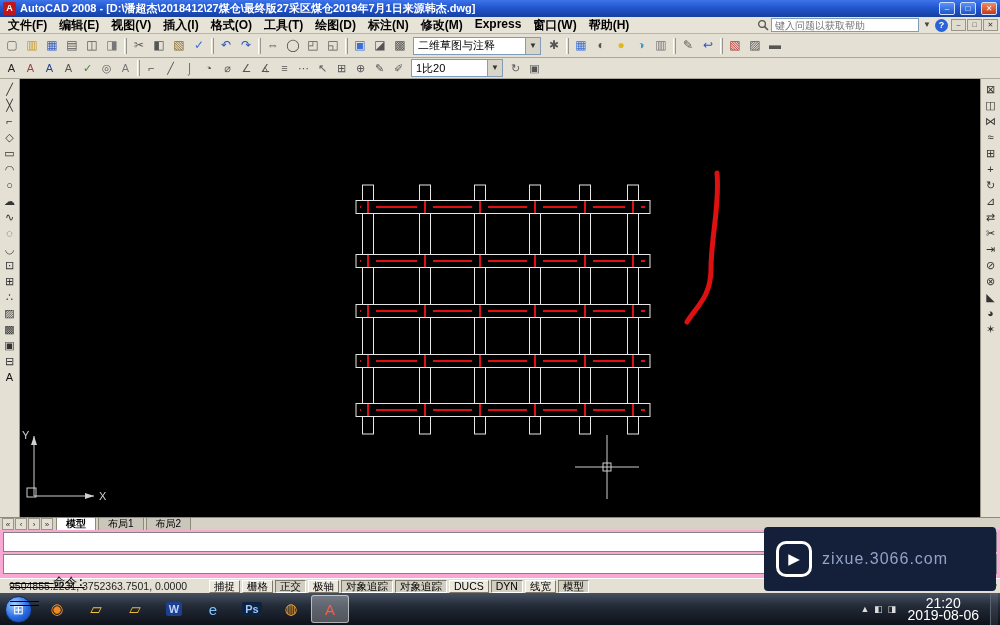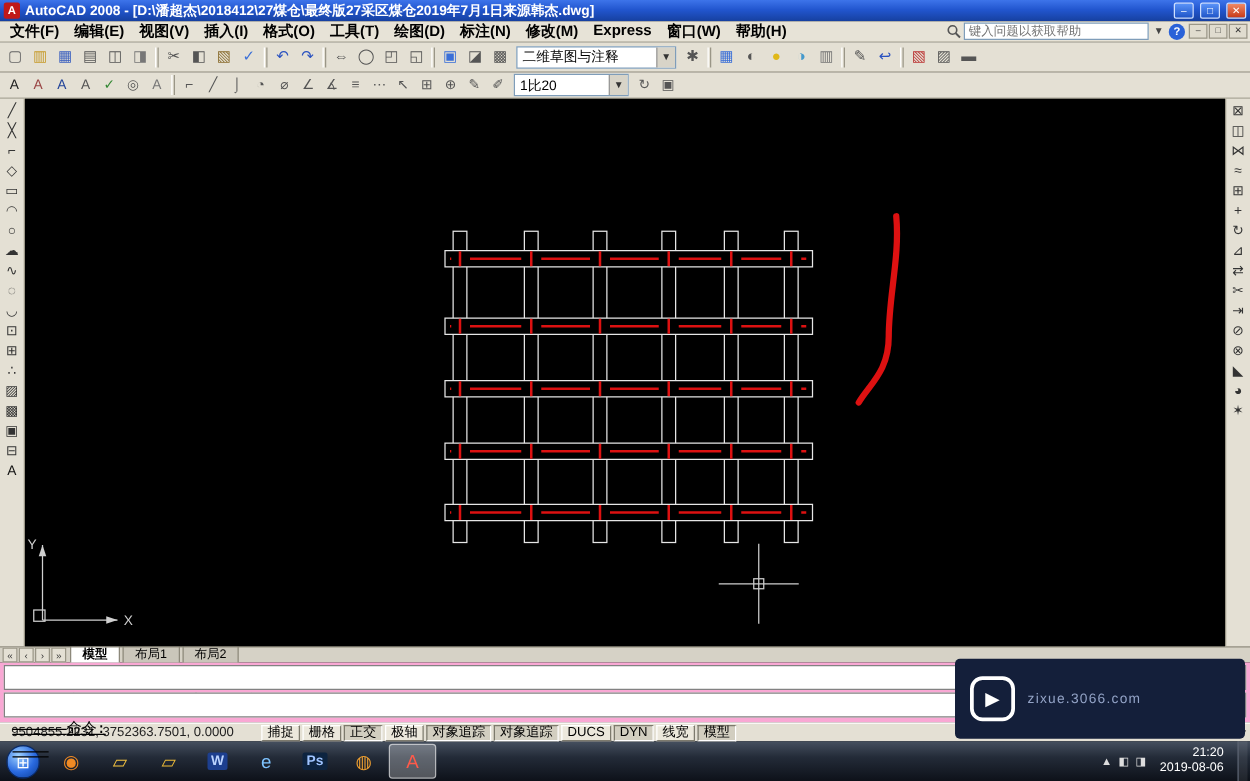--- a/index.html
+++ b/index.html
@@ -86,31 +86,31 @@
            display:flex;align-items:center;padding:0 2px;}
   .orb{width:27px;height:27px;border-radius:50%;margin:0 6px 0 3px;flex:0 0 auto;
        background:radial-gradient(circle at 35% 30%,#9fd2ff,#2a6ae0 55%,#0a3a92 100%);
        border:1px solid #0a2a66;color:#fff;font-size:13px;line-height:25px;text-align:center;}
   .tb-item{width:38px;height:28px;border-radius:3px;display:flex;align-items:center;justify-content:center;
            font-size:15px;margin-right:1px;flex:0 0 auto;}
   .tb-item.active{background:rgba(255,255,255,.28);border:1px solid rgba(255,255,255,.55);}
   .tb-badge{display:inline-block;padding:1px 3px;border-radius:2px;font-size:11px;font-weight:bold;}
   .tray{margin-left:auto;display:flex;align-items:center;gap:5px;color:#fff;}
   .tray-ic{font-size:9px;color:#ddd;}
-  .clock{text-align:right;font-size:10px;line-height:12px;color:#fff;padding:0 6px;}
+  .clock{text-align:center;font-size:14px;line-height:12px;color:#fff;padding:0 6px;}
   .show-desktop{width:8px;height:32px;border-left:1px solid #5a6270;background:rgba(255,255,255,.08);}
 
   
   .watermark{position:absolute;right:4px;top:527px;width:232px;height:64px;background:#141f3a;
              border-radius:4px;display:flex;align-items:center;padding:0 12px;gap:10px;z-index:50;}
   .wm-play{width:36px;height:36px;border:3px solid #fff;border-radius:10px;color:#fff;
            display:flex;align-items:center;justify-content:center;font-size:15px;flex:0 0 auto;}
   .wm-text{display:flex;flex-direction:column;align-items:flex-end;}
   .wm-brand{color:#fff;font-size:26px;font-weight:bold;letter-spacing:3px;line-height:30px;}
-  .wm-url{color:#93a3c6;font-size:11px;letter-spacing:1px;}
+  .wm-url{color:#93a3c6;font-size:16px;letter-spacing:1px;}
 </style>
 </head>
 <body>
 
 <div class="app">
 
   <div class="titlebar">
     <span class="app-logo">A</span>
     <span class="title-text">AutoCAD 2008 - [D:\潘超杰\2018412\27煤仓\最终版27采区煤仓2019年7月1日来源韩杰.dwg]</span>
     <span class="win-btn">–</span>

